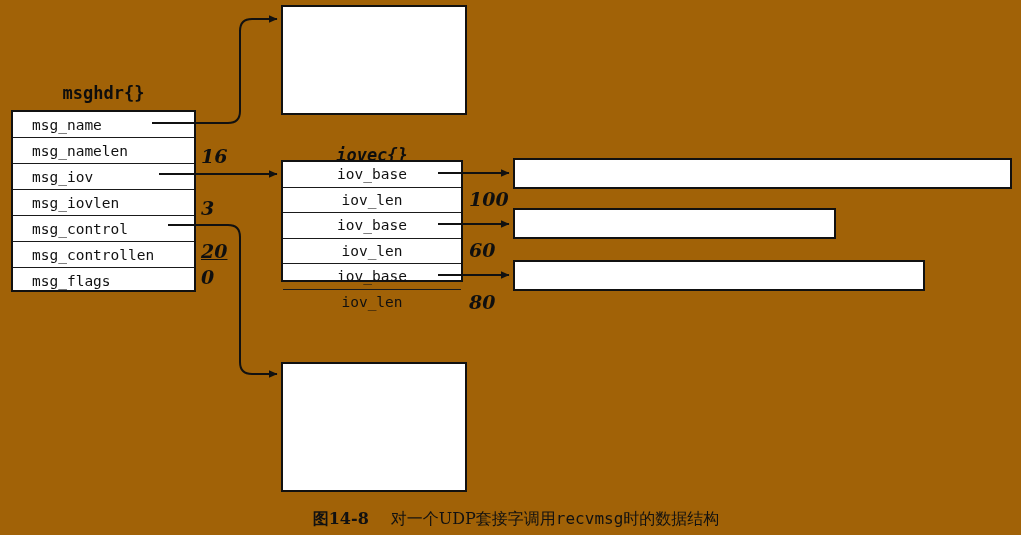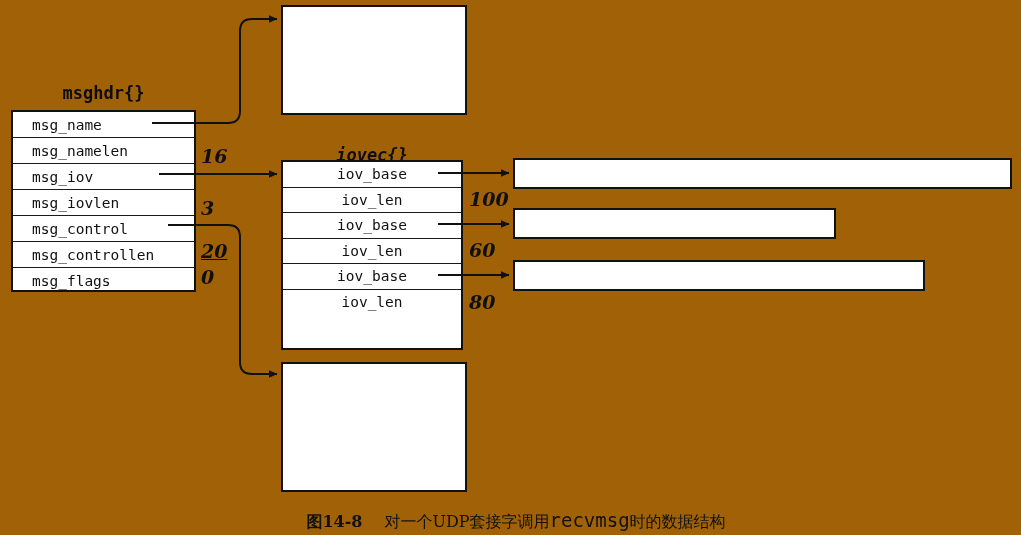--- a/index.html
+++ b/index.html
@@ -95,21 +95,21 @@
     text-align: center;
     font-family: "DejaVu Serif", "Liberation Serif", serif;
     font-size: 16px;
     color: #111111;
     white-space: nowrap;
   }
   .caption .cap-num { font-weight: bold; margin-left: 11px; }
   .caption .cap-gap { display: inline-block; width: 22px; }
   .caption .cap-mono {
     font-family: "DejaVu Sans Mono", "Liberation Mono", monospace;
-    font-size: 19px;
+    font-size: 16px;
   }
 </style>
 </head>
 <body>
 
 <div id="page">
 
   <div class="struct-title" style="left:11px; top:83px; width:185px;">msghdr{}</div>
 
   <div class="struct-box msghdr" style="left:11px; top:110px; width:185px; height:182px;">
@@ -122,21 +122,21 @@
     <div class="struct-row">msg_flags</div>
   </div>
 
   <div class="value-label" style="left:201px; top:145px;">16</div>
   <div class="value-label" style="left:201px; top:197px;">3</div>
   <div class="value-label" style="left:201px; top:240px;text-decoration:underline;">20</div>
   <div class="value-label" style="left:201px; top:266px;">0</div>
 
   <div class="struct-title" style="left:281px; top:145px; width:182px;font-style:italic;">iovec{}</div>
 
-  <div class="struct-box iovec" style="left:281px; top:160px; width:182px; height:190px;">
+  <div class="struct-box iovec" style="left:281px; top:160px; width:182px; height:122px;">
     <div class="struct-row">iov_base</div>
     <div class="struct-row">iov_len</div>
     <div class="struct-row">iov_base</div>
     <div class="struct-row">iov_len</div>
     <div class="struct-row">iov_base</div>
     <div class="struct-row">iov_len</div>
   </div>
 
   <div class="value-label" style="left:469px; top:188px;">100</div>
   <div class="value-label" style="left:469px; top:239px;">60</div>

